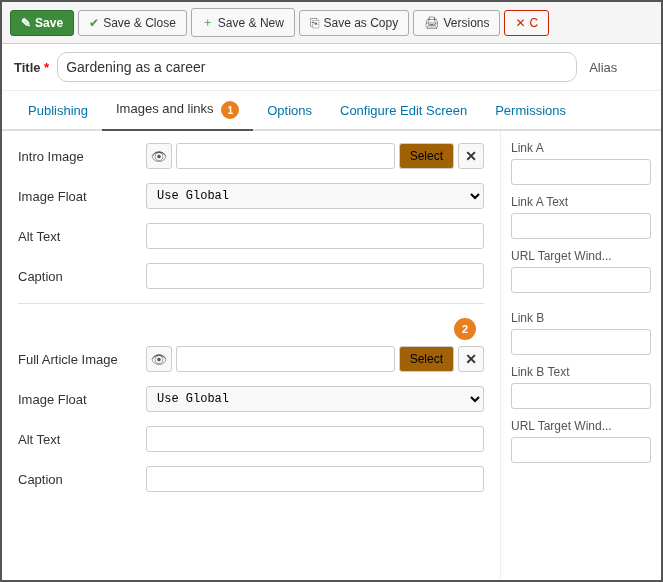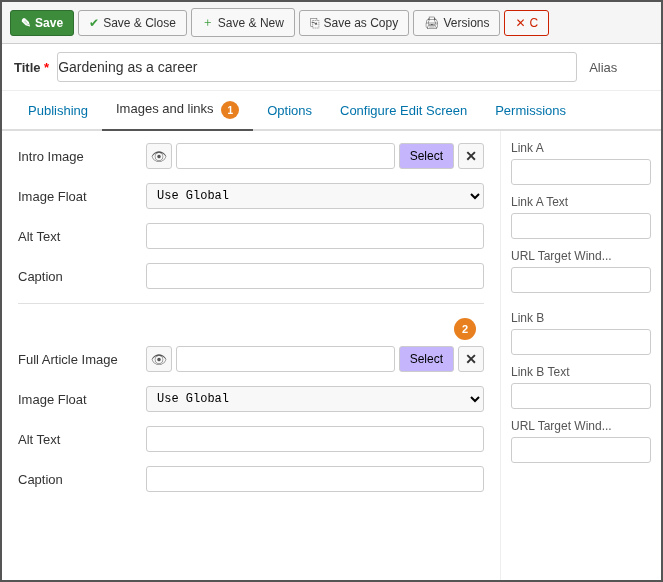--- a/index.html
+++ b/index.html
@@ -87,23 +87,23 @@
       color: #333;
       font-weight: bold;
       min-width: 30px;
     }
     .title-required {
       color: red;
     }
     .title-input {
       flex: 1;
       max-width: 520px;
-      padding: 6px 0;
-      border: 1px solid #ccc;
-      border-radius: 3px;
+      padding: 6px 8px;
+      border: 1px solid #ccc;
+      border-radius: 10px;
       font-size: 14px;
       color: #333;
     }
     .alias-label {
       font-size: 13px;
       color: #555;
       margin-left: 4px;
     }
 
     
@@ -220,21 +220,21 @@
       border: 1px solid #ccc;
       border-radius: 3px;
       font-size: 12px;
       height: 26px;
       min-width: 0;
     }
     .select-btn {
       padding: 4px 10px;
       border: 1px solid #ccc;
       border-radius: 3px;
-      background: #c4b5fd;
+      background: #a16207;
       font-size: 12px;
       cursor: pointer;
       height: 26px;
       white-space: nowrap;
     }
     .clear-btn {
       width: 26px;
       height: 26px;
       display: flex;
       align-items: center;

